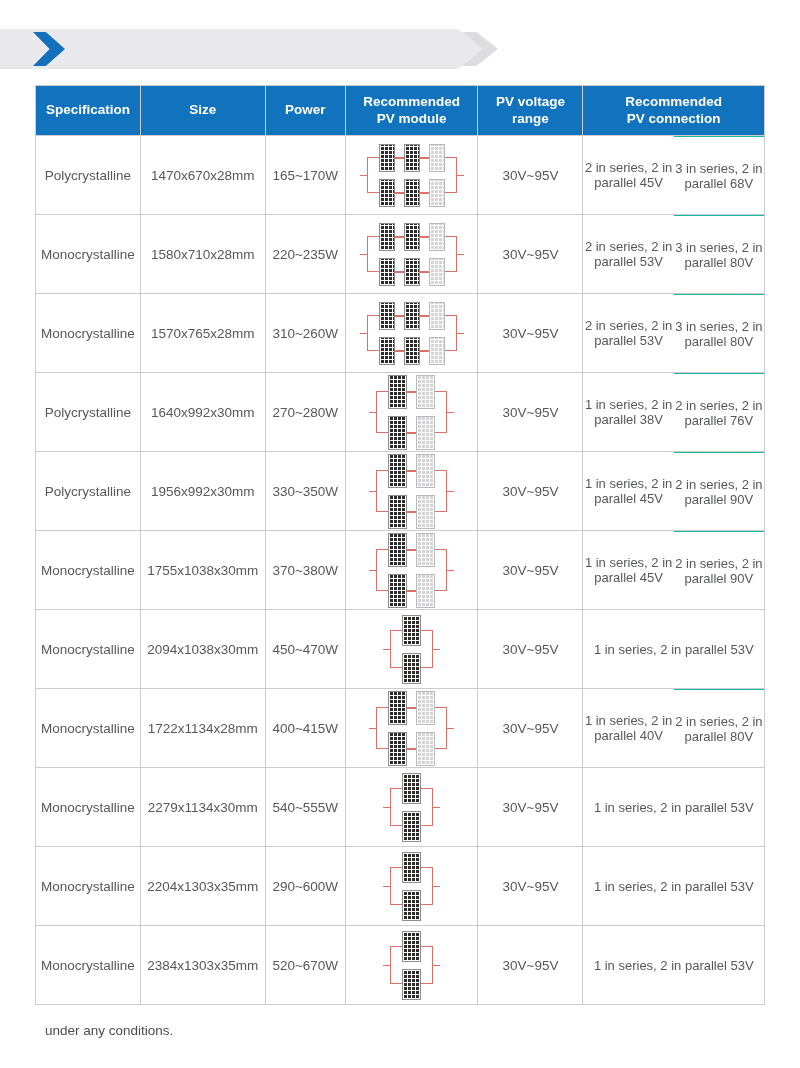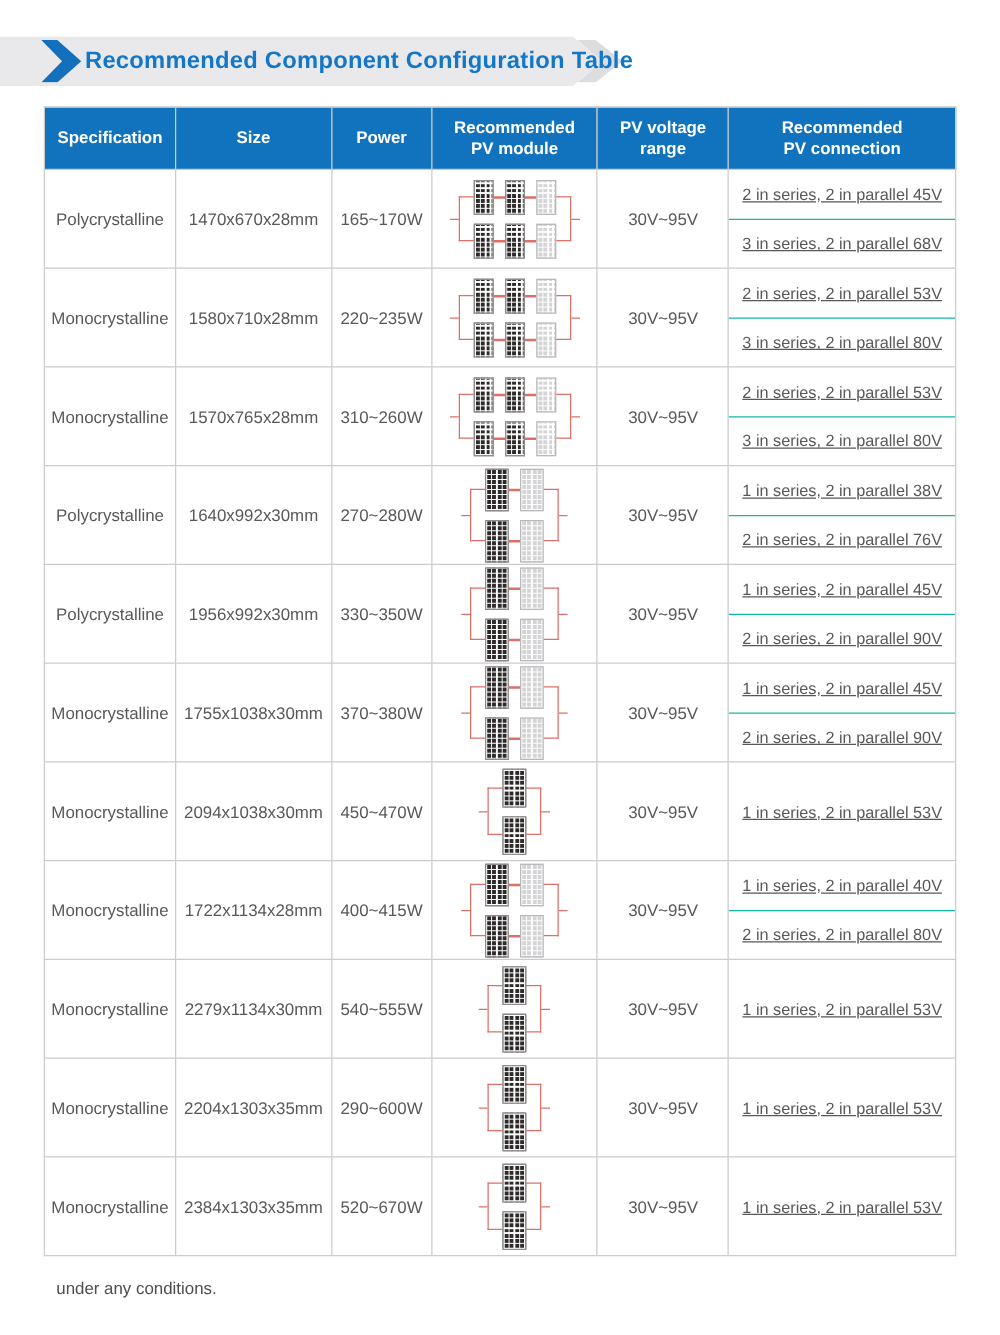--- a/index.html
+++ b/index.html
@@ -44,21 +44,21 @@
     border: 1px solid #cccccd;
     text-align: center; vertical-align: middle;
   }
   .spec-table th {
     background: #1173be; color: #ffffff;
     font-size: 13.5px; font-weight: bold;
     height: 50px; white-space: pre-line; line-height: 1.25;
   }
   .spec-table td { height: 79px; font-size: 13.5px; color: #57585a; }
   td.conn-cell { padding: 0; }
-  .conn-stack { display: flex; flex-direction: column; height: 100%; text-decoration: underline; }
+  .conn-stack { display: flex; flex-direction: row; height: 100%; }
   .conn-item {
     flex: 1; display: flex; align-items: center; justify-content: center;
     font-size: 13px; color: #57585a;
   }
   .conn-item + .conn-item { border-top: 1px solid #14b8a6; }
 
   
   td.module-cell { padding: 0; }
   .pvd-wrap { display: flex; align-items: center; justify-content: center; height: 100%; }
   .pvd { position: relative; display: flex; flex-direction: column; gap: 7px; margin: 0 16px; }
@@ -95,21 +95,20 @@
   }
   .footnote .line2 { padding-left: 10px; }
 </style>
 </head>
 <body>
 
 <div class="banner">
   <div class="banner-band"></div>
   <div class="banner-chevron-gray"></div>
   <div class="banner-chevron-blue"></div>
-  <div class="banner-title">Recommended Component Configuration Table</div>
 </div>
 
 <table class="spec-table">
   <colgroup>
       <col style="width: 14.4%;">
       <col style="width: 17.1%;">
       <col style="width: 11%;">
       <col style="width: 18.2%;">
       <col style="width: 14.4%;">
       <col style="width: 24.9%;">

